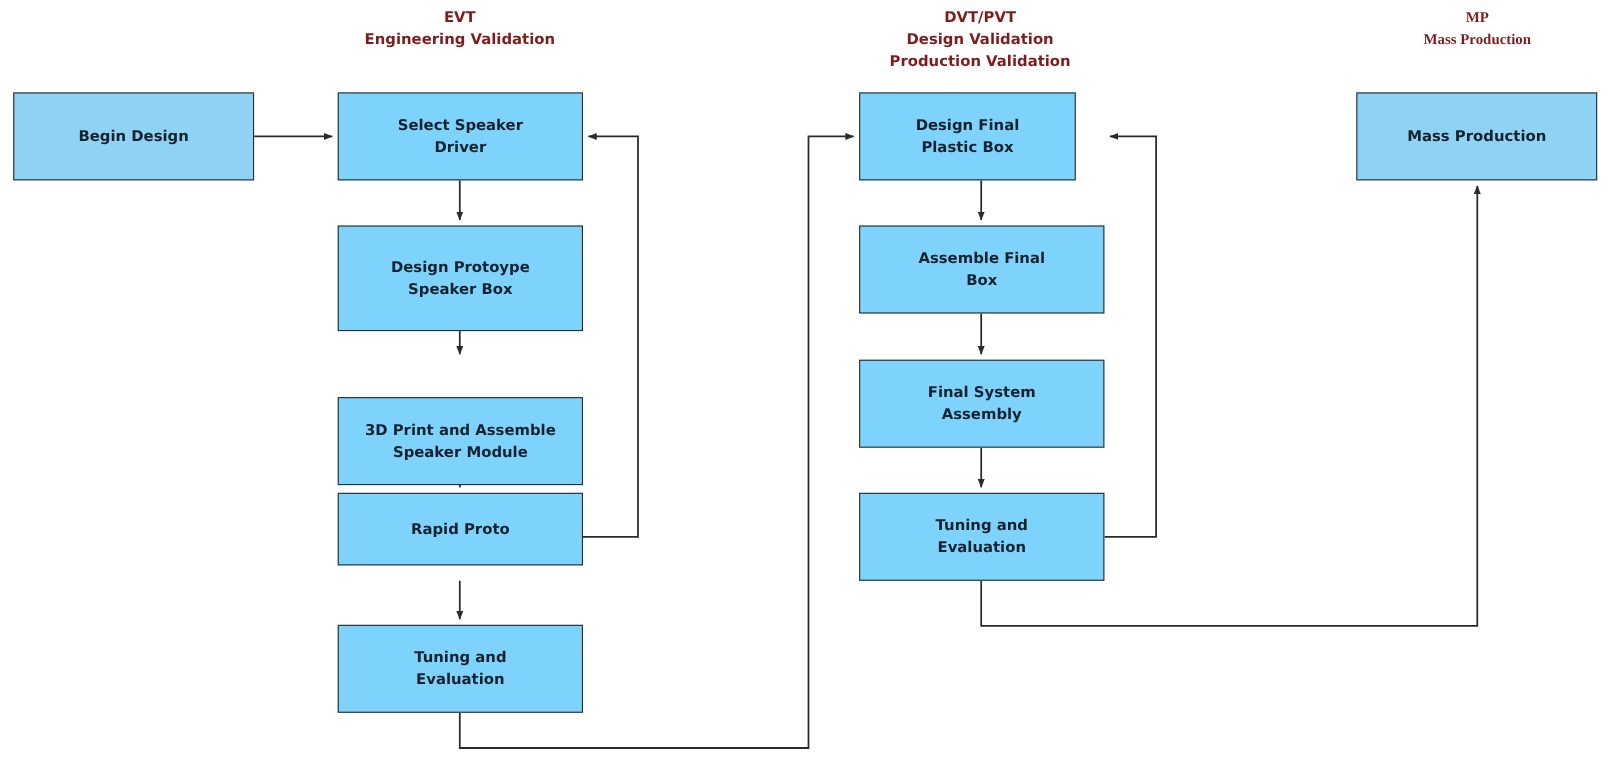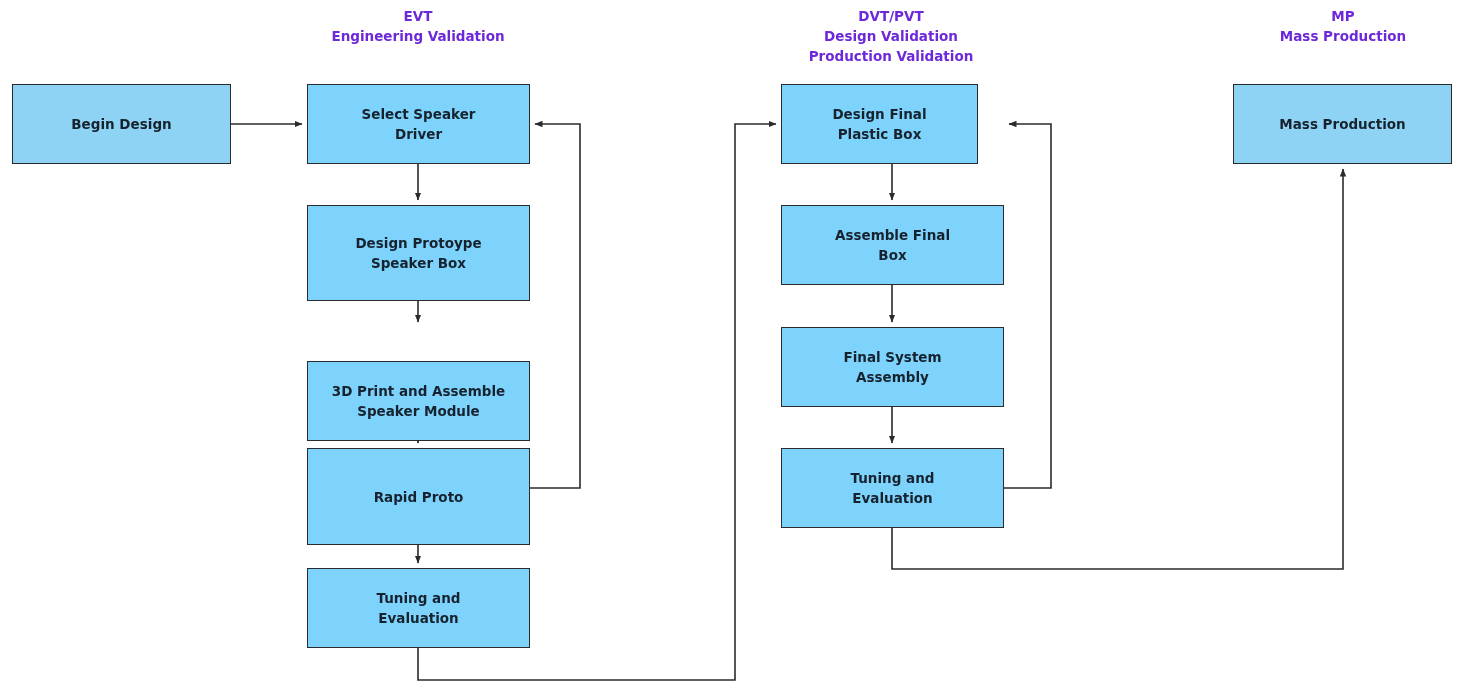--- a/index.html
+++ b/index.html
@@ -22,21 +22,21 @@
     left: 0;
     top: 0;
     width: 1466px;
     height: 692px;
   }
   .phase-title {
     position: absolute;
     text-align: center;
     font-size: 13.5px;
     font-weight: bold;
-    color: #6d28d9;
+    color: #7f1d1d;
     line-height: 20px;
     white-space: pre-line;
   }
   .node {
     position: absolute;
     box-sizing: border-box;
     border: 1.6px solid #2b2b2b;
     display: flex;
     align-items: center;
     justify-content: center;
@@ -74,32 +74,32 @@
         <polyline points="1004,488 1051,488 1051,124 1009,124" fill="none" stroke="#2b2b2b" stroke-width="1.6" marker-end="url(#arrowhead)"></polyline>
         <polyline points="892,528 892,569 1343,569 1343,169" fill="none" stroke="#2b2b2b" stroke-width="1.6" marker-end="url(#arrowhead)"></polyline>
       </g>
   </svg>
   <div id="title-layer">
       <div class="phase-title" style="left: 299px; top: 6px; width: 238px;">EVT
 Engineering Validation</div>
       <div class="phase-title" style="left: 772px; top: 6px; width: 238px;">DVT/PVT
 Design Validation
 Production Validation</div>
-      <div class="phase-title" style="left: 1224px; top: 6px; width: 238px;">MP
+      <div class="phase-title" style="left: 1224px; top: 6px; width: 238px; font-family: Liberation Serif, serif;">MP
 Mass Production</div>
     </div>
   <div id="node-layer">
       <div class="node dark" style="left: 12px; top: 84px; width: 219px; height: 80px;">Begin Design</div>
       <div class="node light" style="left: 307px; top: 84px; width: 223px; height: 80px;">Select Speaker
 Driver</div>
       <div class="node light" style="left: 307px; top: 205px; width: 223px; height: 96px;">Design Protoype
 Speaker Box</div>
       <div class="node light" style="left: 307px; top: 327px; width: 223px; height: 80px; margin-top: 34px;">3D Print  and Assemble
 Speaker Module</div>
-      <div class="node light" style="left: 307px; top: 448px; width: 223px; height: 97px;">Rapid Proto</div>
+      <div class="node light" style="left: 307px; top: 448px; width: 223px; height: 66px;">Rapid Proto</div>
       <div class="node light" style="left: 307px; top: 568px; width: 223px; height: 80px;">Tuning and
 Evaluation</div>
       <div class="node light" style="left: 781px; top: 84px; width: 197px; height: 80px;">Design Final
 Plastic Box</div>
       <div class="node light" style="left: 781px; top: 205px; width: 223px; height: 80px;">Assemble Final
 Box</div>
       <div class="node light" style="left: 781px; top: 327px; width: 223px; height: 80px; text-align: center;">Final System
 Assembly</div>
       <div class="node light" style="left: 781px; top: 448px; width: 223px; height: 80px;">Tuning and
 Evaluation</div>

